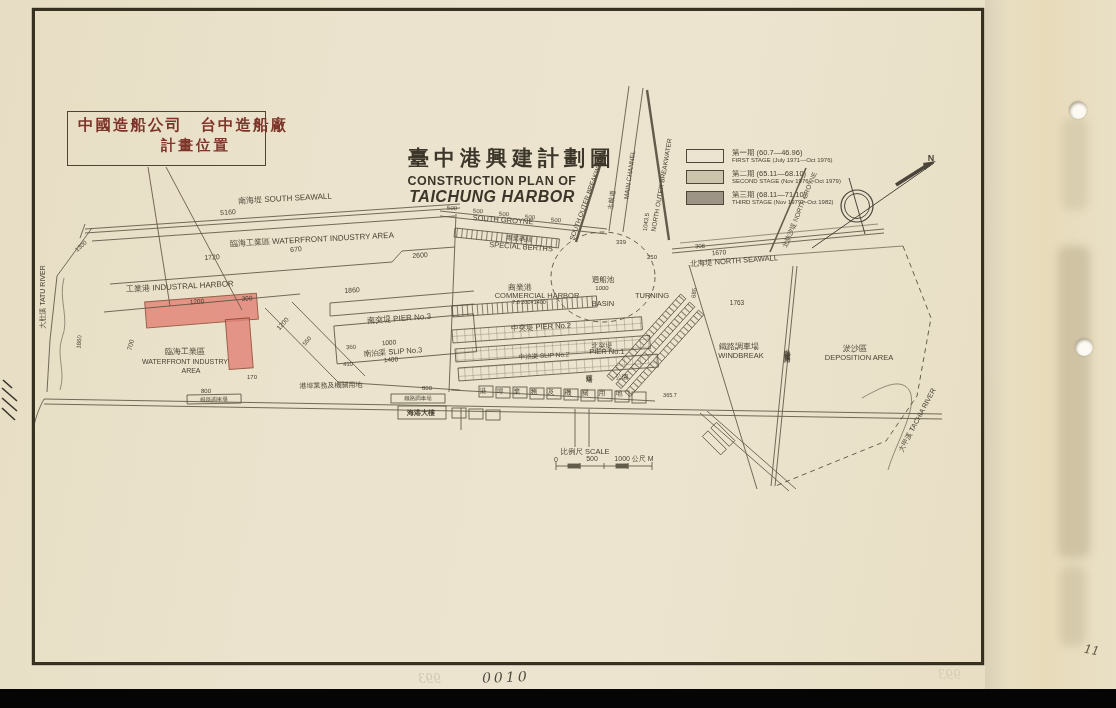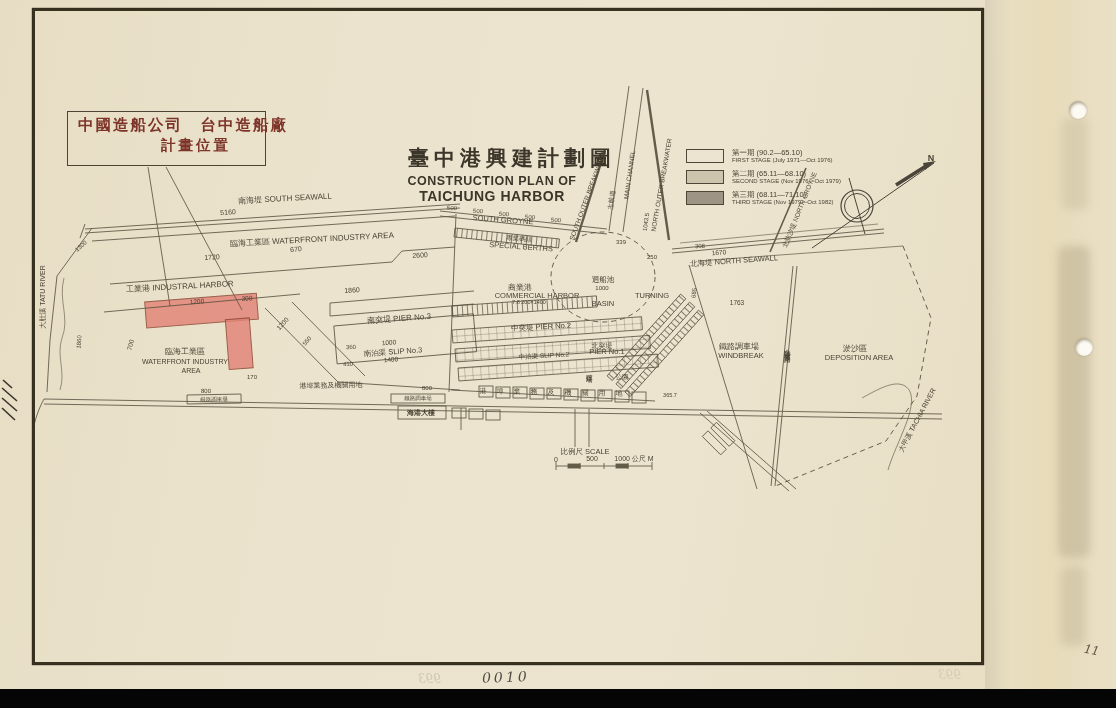--- a/index.html
+++ b/index.html
@@ -17,21 +17,21 @@
   
   #anno-box{position:absolute;left:67px;top:111px;width:199px;height:55px;
         border:1.6px solid #4e4433;box-sizing:border-box;padding:3px 8px 0 10px;
         color:#7d352a;font-family:"DejaVu Serif",serif;}
   #anno-box .l1{font-size:15.5px;letter-spacing:2px;font-weight:600;white-space:nowrap;}
   #anno-box .l2{font-size:14.5px;letter-spacing:3px;font-weight:600;text-align:right;padding-right:26px;}
   
   #title{position:absolute;left:368px;top:144px;width:248px;text-align:center;color:#3c362a;}
   #title .zh{font-size:21px;font-weight:700;letter-spacing:5px;white-space:nowrap;text-align:right;}
   #title .en{font-size:12.5px;font-weight:600;letter-spacing:.5px;margin-top:2px;}
-  #title .en2{font-size:14px;font-weight:600;letter-spacing:.5px;}
+  #title .en2{font-size:16px;font-weight:600;letter-spacing:.5px;font-style:italic;}
   
   #legend{position:absolute;left:686px;top:149px;color:#4a4334;}
   .leg-row{display:flex;align-items:flex-start;margin-bottom:6px;}
   .leg-sw{width:36px;height:12px;border:1px solid #4e4637;margin-right:8px;flex:0 0 auto;}
   .leg-zh{font-size:7.5px;line-height:8px;white-space:nowrap;}
   .leg-en{font-size:6px;line-height:7px;white-space:nowrap;}
   
   #map-labels{position:absolute;inset:0;pointer-events:none;}
   .ml{position:absolute;color:#4a4334;white-space:nowrap;line-height:1;}
   .ml.bold{font-weight:700;}
@@ -221,21 +221,21 @@
   <div id="title">
     <div class="zh">臺中港興建計劃圖</div>
     <div class="en">CONSTRUCTION PLAN OF</div>
     <div class="en2">TAICHUNG HARBOR</div>
   </div>
 
   <div id="legend">
     <div class="leg-row">
       <div class="leg-sw" style="background: rgb(236, 228, 208);"></div>
       <div>
-        <div class="leg-zh">第一期 (90.2—65.10)</div>
+        <div class="leg-zh">第一期 (60.7—46.96)</div>
         <div class="leg-en">FIRST STAGE (July 1971—Oct 1976)</div>
       </div>
     </div>
     <div class="leg-row">
       <div class="leg-sw" style="background: rgb(205, 196, 174);"></div>
       <div>
         <div class="leg-zh">第二期 (65.11—68.10)</div>
         <div class="leg-en">SECOND STAGE (Nov 1976—Oct 1979)</div>
       </div>
     </div>

